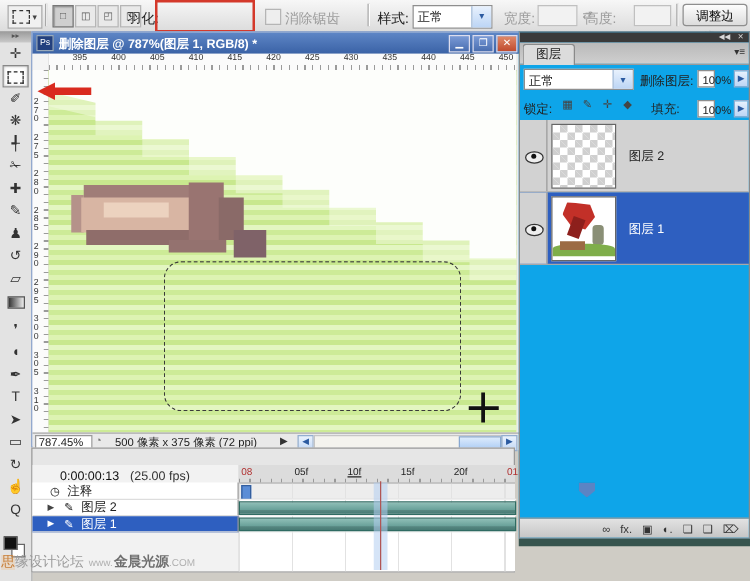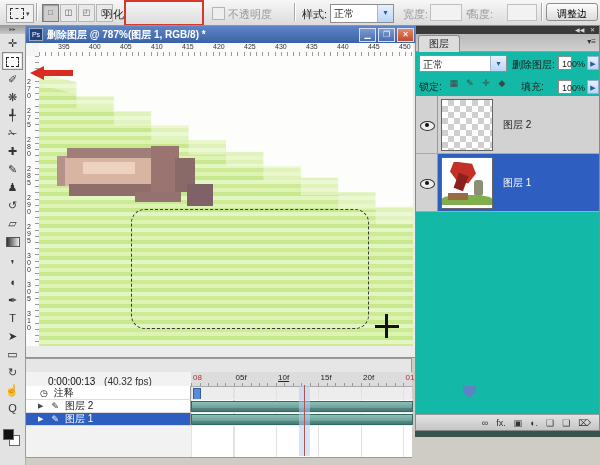--- a/index.html
+++ b/index.html
@@ -110,21 +110,21 @@
   #ph-band{position:absolute;left:273px;top:27px;width:11px;height:70px;background:rgba(178,205,240,.55);z-index:4;}
   #ph-line{position:absolute;left:278px;top:26px;width:1px;height:71px;background:#b05555;z-index:5;}
   
   #watermark{left:1px;top:442px;z-index:70;white-space:nowrap;}
   #watermark .w1{color:#c87f3a;background:rgba(240,180,110,.25);font-size:11px;}
   #watermark .w2{color:#9a9a9a;font-size:11px;}
   #watermark .w3{color:#b0b0b0;font-size:8px;margin:0 1px;}
   #watermark .w4{color:#6f6f6f;font-weight:bold;font-size:11px;}
   #watermark .w5{color:#b0b0b0;font-size:8px;}
   
-  #layers-panel{left:415px;top:25px;width:185px;height:406px;background:#14b8a6;border:1px solid #8a8a8a;box-sizing:border-box;}
+  #layers-panel{left:415px;top:25px;width:185px;height:406px;background:#0ea5e9;border:1px solid #8a8a8a;box-sizing:border-box;}
   #lp-titlestrip{position:absolute;left:0;top:0;width:100%;height:8px;background:#3a3a3a;color:#d8d8d8;font-size:6px;line-height:8px;text-align:right;}
   #lp-titlestrip span{margin-right:4px;}
   #lp-tabrow{position:absolute;left:0;top:8px;width:100%;height:17px;background:linear-gradient(#b9b9b9,#cfcfcf);border-bottom:1px solid #9a9a9a;}
   #lp-tab{position:absolute;left:2px;top:1px;height:16px;padding:0 10px;background:#dcdcdc;border:1px solid #8a8a8a;border-bottom:none;border-radius:3px 3px 0 0;font-size:10px;line-height:16px;}
   #lp-menu{position:absolute;right:3px;top:3px;font-size:8px;color:#333;}
   #lp-controls{position:absolute;left:0;top:25px;width:100%;height:45px;}
   #blend-select{position:absolute;left:3px;top:4px;width:88px;height:17px;background:#fff;border:1px solid #8e8e8e;display:flex;box-sizing:border-box;}
   #blend-select .val{flex:1;font-size:10px;padding:2px 3px;}
   #opacity-label{position:absolute;left:96px;top:7px;font-size:10px;}
   .lp-field{position:absolute;top:5px;width:14px;height:14px;background:#fff;border:1px solid #8e8e8e;font-size:9px;line-height:14px;padding-left:3px;box-sizing:border-box;}
@@ -166,21 +166,21 @@
     <div id="mode-btns">
         <div class="mode-btn pressed">□</div>
         <div class="mode-btn">◫</div>
         <div class="mode-btn">◰</div>
         <div class="mode-btn">◳</div>
       </div>
     <span class="ob-lbl" style="left:102px">羽化:</span>
     <input id="feather-input" value="2 px" style="">
     <div id="feather-redbox"></div>
     <span class="chkbox"></span>
-    <span class="ob-lbl gray" style="left:228px">不透明度</span>
+    <span class="ob-lbl gray" style="left:228px">消除锯齿</span>
     <div class="sep" style="left:294px"></div>
     <span class="ob-lbl" style="left:302px">样式:</span>
     <div id="style-select">
       <span class="val">正常</span>
       <span class="dd-btn">▾</span>
     </div>
     <span class="ob-lbl gray" style="left:403px">宽度:</span>
     <div class="gfield" style="left:430px"></div>
     <span class="ob-lbl gray" style="left:466px;font-size:9px">⇄</span>
     <span class="ob-lbl gray" style="left:468px">高度:</span>
@@ -267,32 +267,43 @@
       <div class="hr h4"></div>
       <div class="hr h5"></div>
       <div class="hr h6"></div>
       <div class="hr h7"></div>
       <div class="hr h8"></div>
       <div class="hr h9"></div>
       <div id="selection"></div>
       <div id="crosshair-h"></div>
       <div id="crosshair-v"></div>
     </div>
+    <div id="doc-statusbar">
+      <span id="status-zoom">787.45%</span>
+      <span id="status-clock">◔</span>
+      <span id="status-info">500 像素 x 375 像素 (72 ppi)</span>
+      <span id="status-flyout">▶</span>
+      <span class="sb-btn" style="left:212px">◀</span>
+      <div id="sb-track">
+        <div id="sb-thumb"></div>
+      </div>
+      <span class="sb-btn" style="left:375px">▶</span>
+    </div>
   </div>
 
   <div id="red-arrow" class="abs">
     <div class="head"></div>
     <div class="shaft"></div>
   </div>
 
   <div id="timeline" class="abs">
     <div id="tl-leftcol">
       <div id="tl-time">
         <span>0:00:00:13</span>
-        <span id="tl-fps">(40.32 fps)</span>
+        <span id="tl-fps">(25.00 fps)</span>
       </div>
     </div>
     <div id="tl-track-area">
       <div id="tl-ruler"><span id="tl-ticks"><span class="ttick red" style="left: 2px;">08</span><span class="ttick" style="left: 44.5px;">05f</span><span class="ttick" style="left: 87px; text-decoration: underline;">10f</span><span class="ttick" style="left: 129.5px;">15f</span><span class="ttick" style="left: 172px;">20f</span><span class="ttick red" style="left: 214.5px;">01:0</span></span></div>
       <div id="tl-workarea">
         <div id="wa-marker"></div>
       </div>
       <div id="tl-grid"></div>
       <div id="playhead"></div>
     </div>
@@ -322,20 +333,24 @@
           </div>
           <div class="tl-track">
             <div class="tealbar"></div>
           </div>
         </div>
       </div>
     <div id="ph-band"></div>
     <div id="ph-line"></div>
   </div>
 
+  <div id="watermark" class="abs">
+    <span class="w1">思</span><span class="w2">缘设计论坛</span>
+    <span class="w3">www.</span><span class="w4">金晨光源</span><span class="w5">.COM</span>
+  </div>
 
   <div id="layers-panel" class="abs">
     <div id="lp-titlestrip">
       <span>◀◀</span>
       <span>✕</span>
     </div>
     <div id="lp-tabrow">
       <span id="lp-tab">图层</span>
       <span id="lp-menu">▾≡</span>
     </div>

